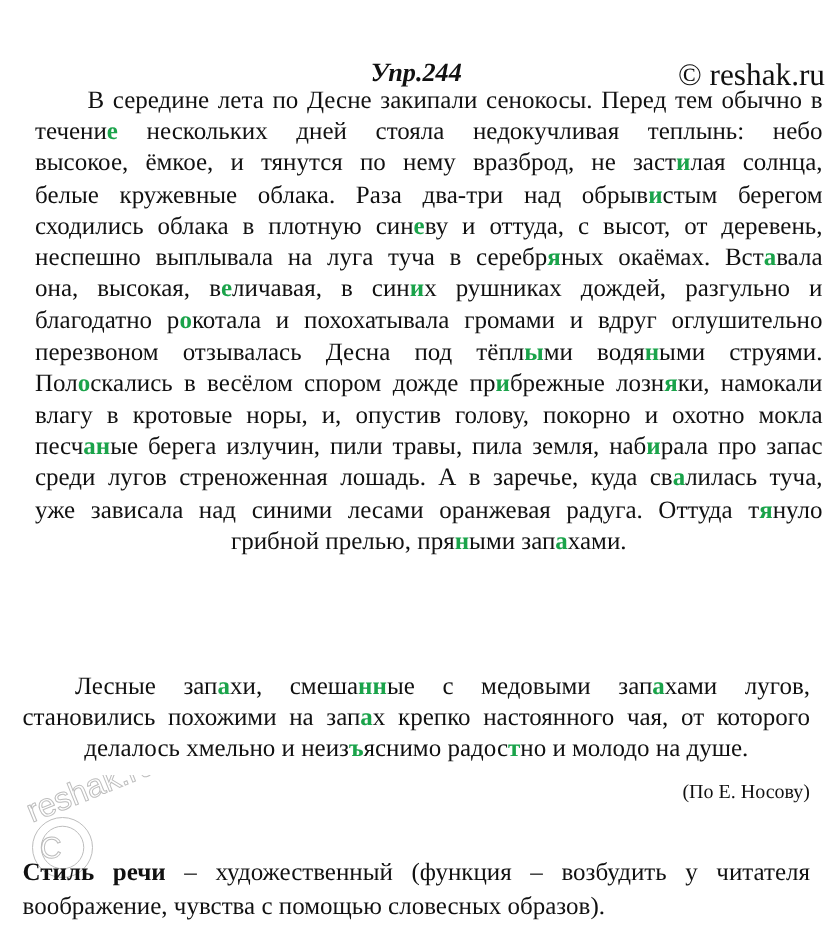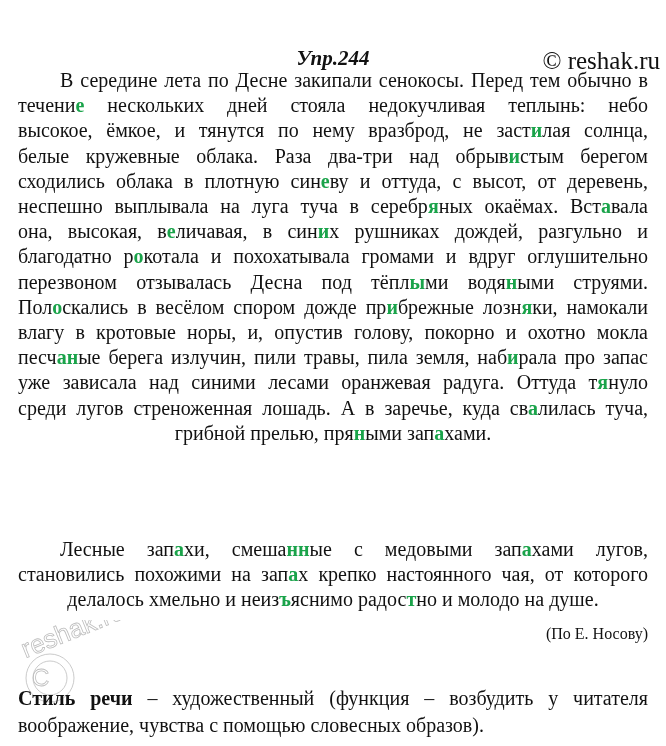--- a/index.html
+++ b/index.html
@@ -11,21 +11,21 @@
   .header { position: absolute; top: 0; left: 0; width: 666px; height: 30px; margin-top: 48px; }
   .title {
     position: absolute; left: 0; width: 666px; top: -2px; text-align: center;
     font-weight: bold; font-style: italic; font-size: 21px;
   }
   .copyright { position: absolute; right: 6px; top: -1px; font-size: 25px; }
   .text {
     position: absolute; left: 18px; width: 630px;
     font-size: 20px; line-height: 25.2px; text-align: justify;
   }
-  .p1 { top: 68px; }
+  .p1 { top: 68px; margin-left: 10px; }
   .p2 { top: 537px; }
   .text .ind { display: inline-block; width: 42px; }
   .g { color: #1aa34a; font-weight: bold; }
   .author { position: absolute; right: 18px; top: 625px; font-size: 16px; }
   .style-note {
     position: absolute; left: 18px; width: 630px; top: 685px;
     font-size: 20px; line-height: 27px; text-align: justify;
   }
   .style-note b { font-weight: bold; }
   .watermark {
@@ -49,22 +49,22 @@
     <span class="justify-line">высокое, ёмкое, и тянутся по нему вразброд, не заст<span class="g">и</span>лая солнца,</span>
     <span class="justify-line">белые кружевные облака. Раза два-три над обрыв<span class="g">и</span>стым берегом</span>
     <span class="justify-line">сходились облака в плотную син<span class="g">е</span>ву и оттуда, с высот, от деревень,</span>
     <span class="justify-line">неспешно выплывала на луга туча в серебр<span class="g">я</span>ных окаёмах. Вст<span class="g">а</span>вала</span>
     <span class="justify-line">она, высокая, в<span class="g">е</span>личавая, в син<span class="g">и</span>х рушниках дождей, разгульно и</span>
     <span class="justify-line">благодатно р<span class="g">о</span>котала и похохатывала громами и вдруг оглушительно</span>
     <span class="justify-line">перезвоном отзывалась Десна под тёпл<span class="g">ы</span>ми водя<span class="g">н</span>ыми струями.</span>
     <span class="justify-line">Пол<span class="g">о</span>скались в весёлом спором дожде пр<span class="g">и</span>брежные лозн<span class="g">я</span>ки, намокали</span>
     <span class="justify-line">влагу в кротовые норы, и, опустив голову, покорно и охотно мокла</span>
     <span class="justify-line">песч<span class="g">ан</span>ые берега излучин, пили травы, пила земля, наб<span class="g">и</span>рала про запас</span>
+    <span class="justify-line">среди лугов стреноженная лошадь. А в заречье, куда св<span class="g">а</span>лилась туча,</span>
     <span class="justify-line">уже зависала над синими лесами оранжевая радуга. Оттуда т<span class="g">я</span>нуло</span>
-    <span class="justify-line">среди лугов стреноженная лошадь. А в заречье, куда св<span class="g">а</span>лилась туча,</span>
     <span class="last-line">грибной прелью, пря<span class="g">н</span>ыми зап<span class="g">а</span>хами.</span>
   </div>
 <div class="text p2" id="p2">
     <span class="justify-line"><span class="ind"></span>Лесные зап<span class="g">а</span>хи, смеша<span class="g">нн</span>ые с медовыми зап<span class="g">а</span>хами лугов,</span>
     <span class="justify-line">становились похожими на зап<span class="g">а</span>х крепко настоянного чая, от которого</span>
     <span class="last-line">делалось хмельно и неиз<span class="g">ъ</span>яснимо радос<span class="g">т</span>но и молодо на душе.</span>
   </div>
 
 <div class="author">(По Е. Носову)</div>
 

